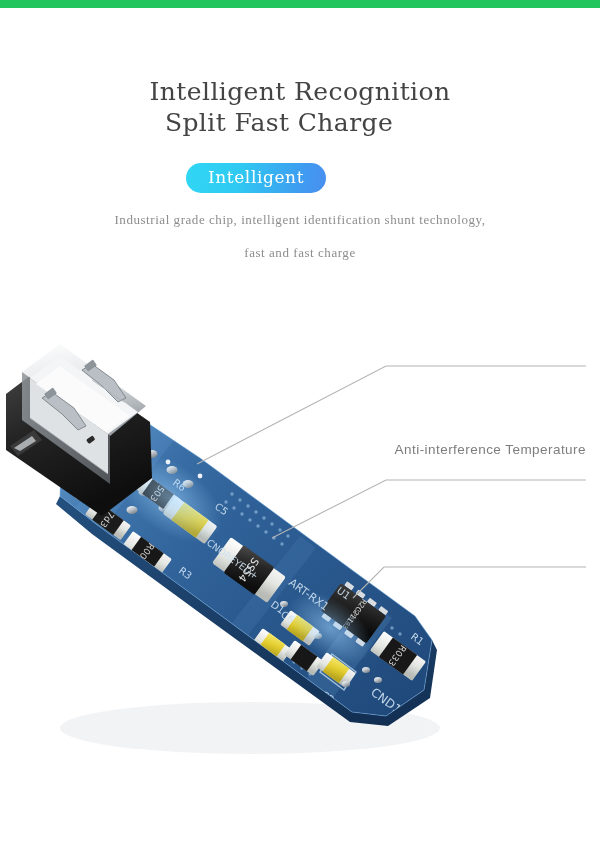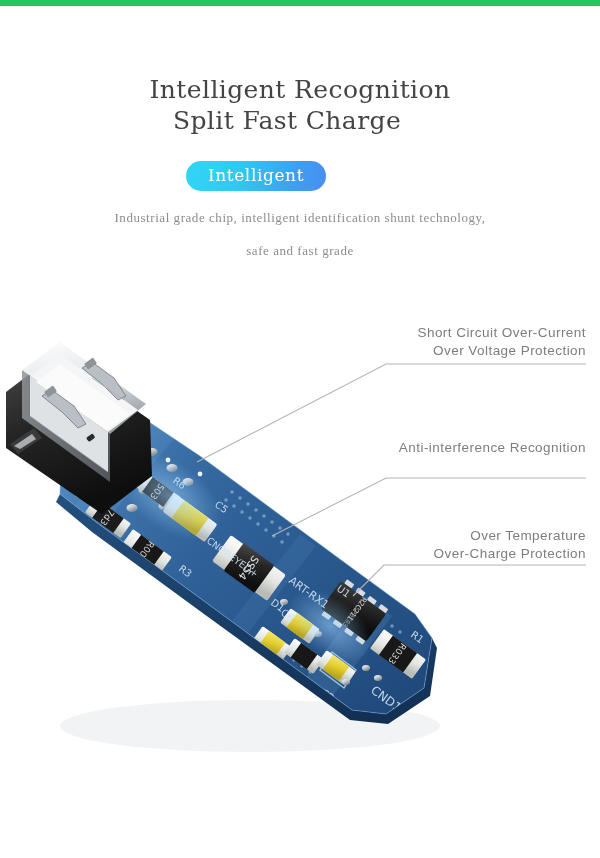--- a/index.html
+++ b/index.html
@@ -10,21 +10,21 @@
   }
   body {
     font-family: "Liberation Sans", sans-serif;
   }
   #page {
     position: relative;
     width: 600px;
     height: 858px;
     background: #ffffff;
     overflow: hidden;
-    border-top: 6px solid #22c55e;
+    border-top: 8px solid #22c55e;
     box-sizing: border-box;
   }
 
   
   #header-block {
     position: absolute;
     left: 0;
     top: 0;
     width: 600px;
     text-align: center;
@@ -32,21 +32,21 @@
   .title {
     font-family: "DejaVu Serif", "Liberation Serif", serif;
     font-size: 25px;
     line-height: 31px;
     color: #444444;
     letter-spacing: 0.4px;
     margin: 0;
     font-weight: 400;
   }
   #title-line1 { position: absolute; left: 0; top: 68px; width: 600px; }
-  #title-line2 { position: absolute; left: 16px; top: 99px; width: 542px; }
+  #title-line2 { position: absolute; left: 8px; top: 99px; width: 542px; }
 
   #badge-wrap {
     position: absolute;
     left: 0;
     top: 155px;
     width: 512px;
     text-align: center;
   }
   #badge {
     display: inline-block;
@@ -113,21 +113,21 @@
 
   <div id="header-block">
     <div class="title" id="title-line1">Intelligent Recognition</div>
     <div class="title" id="title-line2">Split Fast Charge</div>
 
     <div id="badge-wrap">
       <span id="badge">Intelligent</span>
     </div>
 
     <div class="subtitle" id="subtitle-line1">Industrial grade chip, intelligent identification shunt technology,</div>
-    <div class="subtitle" id="subtitle-line2">safe and fast grade</div>
+    <div class="subtitle" id="subtitle-line2">fast and fast charge</div>
   </div>
 
   <div id="product">
     <svg width="600" height="500" viewBox="0 0 600 500" xmlns="http://www.w3.org/2000/svg">
       <defs>
         <linearGradient id="pcbTop" x1="0" y1="0" x2="1" y2="1">
           <stop offset="0%" stop-color="#3f79b4"></stop>
           <stop offset="22%" stop-color="#2f639b"></stop>
           <stop offset="55%" stop-color="#2b5b91"></stop>
           <stop offset="100%" stop-color="#1f4778"></stop>
@@ -428,19 +428,15 @@
   </div>
 
   <svg id="leaders" viewBox="0 0 600 858">
     <g fill="none" stroke="#b4b4b4" stroke-width="1.1">
       <path d="M197,456 L386,358 L586,358"></path>
       <path d="M272,530 L386,472 L586,472"></path>
       <path d="M353,590 L384,559 L586,559"></path>
     </g>
   </svg>
 
-  <div class="annot" id="annot-1">Short Circuit Over-Current
-Over Voltage Protection</div>
-  <div class="annot" id="annot-2">Anti-interference Recognition</div>
-  <div class="annot" id="annot-3">Over Temperature
-Over-Charge Protection</div>
+  <div class="annot" id="annot-2">Anti-interference Temperature</div>
 
 </div>
 
 </body></html>

